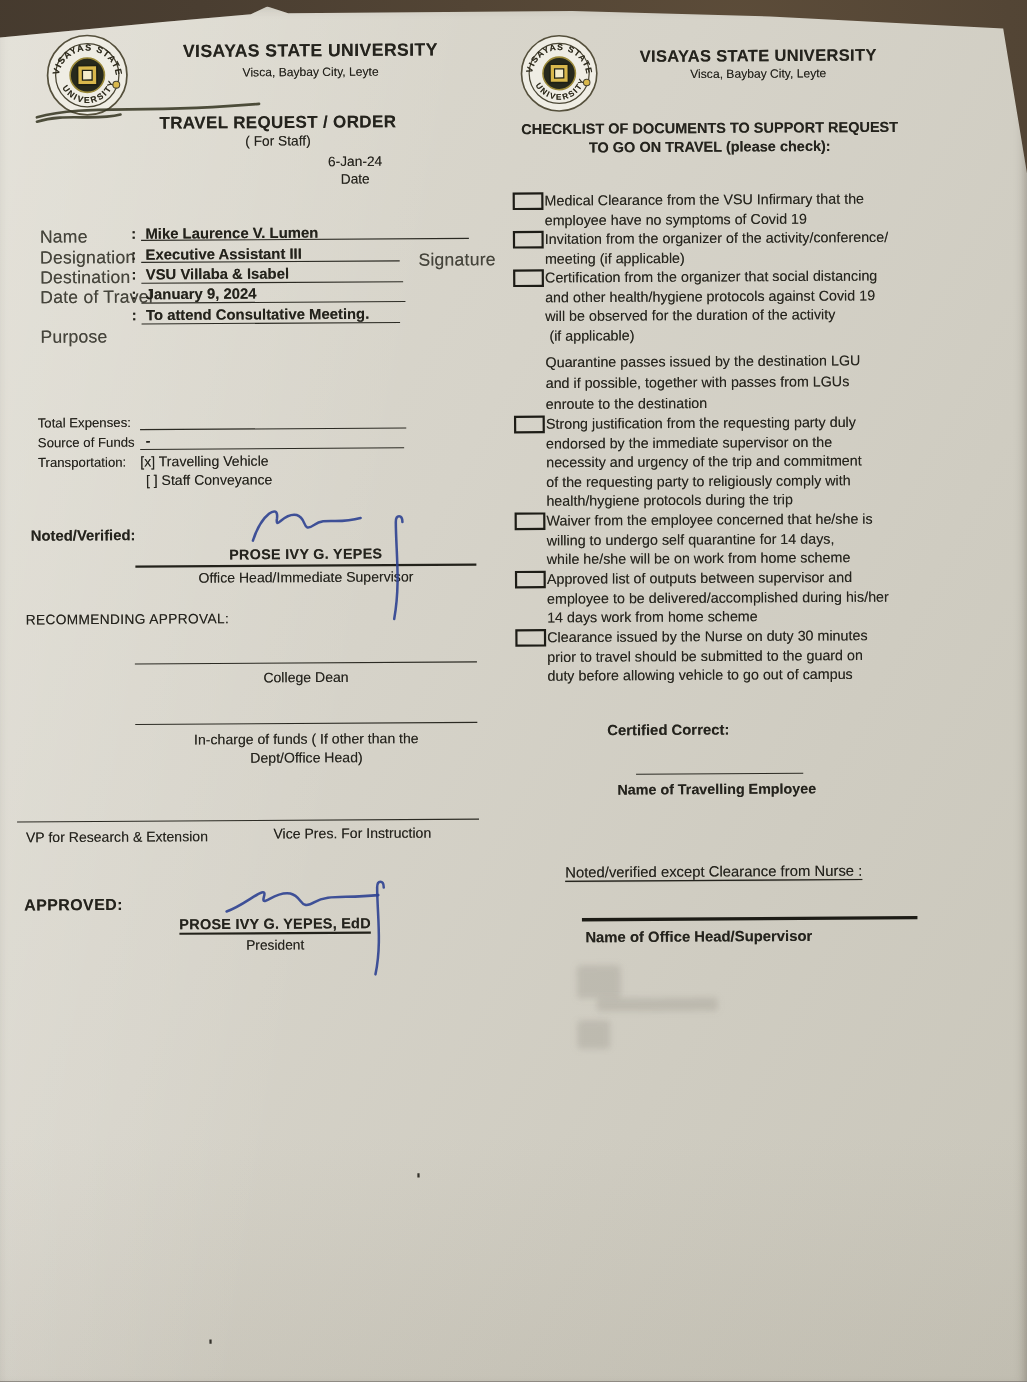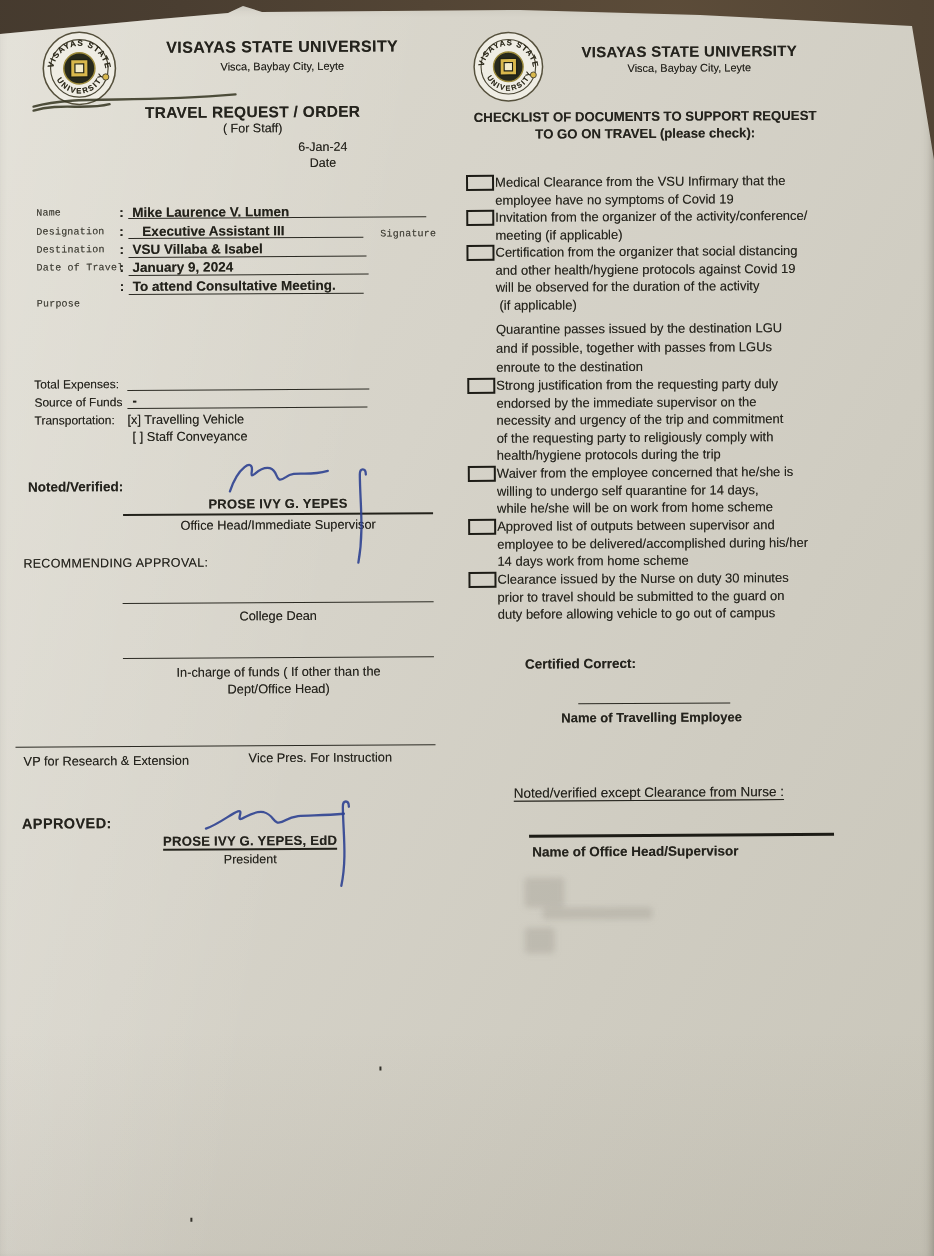--- a/index.html
+++ b/index.html
@@ -18,21 +18,21 @@
   .paper::before{
     content:"";position:absolute;inset:0;pointer-events:none;
     background:linear-gradient(100deg,rgba(255,255,255,.22) 0%,rgba(255,255,255,0) 38%),
                linear-gradient(0deg,rgba(120,112,95,.10) 0%,rgba(120,112,95,0) 18%);
   }
   .content{position:absolute;inset:0;transform:rotate(-.35deg);transform-origin:50% 40%;color:#24231d;}
   .abs{position:absolute;}
   .ctr{text-align:center;}
   .b{font-weight:bold;}
   .doc{text-shadow:0 0 .4px rgba(45,42,34,.55);}
-  .small-label{font-size:10px;color:#45443b;letter-spacing:.2px;font-family:Liberation Mono, monospace;}
+  .small-label{font-size:16px;color:#45443b;letter-spacing:.2px;}
   .val{font-size:13.5px;font-weight:bold;color:#23221b;}
   .uline{border-bottom:1.6px solid #2b2a23;height:0;}
   .cbox{position:absolute;left:0;top:1px;width:24px;height:12px;border:2.6px solid #1d1c16;background:transparent;}
   .ctext{margin-left:29px;font-size:13px;line-height:17.6px;white-space:pre-line;color:#26251e;}
   .ctext.para{line-height:19px;}
   .check-item{position:absolute;left:468px;width:448px;}
   .sigstroke{stroke:#2e4191;stroke-width:2.3;fill:none;stroke-linecap:round;opacity:.9;}
   .penstroke{stroke:#32331f;stroke-width:2.4;fill:none;stroke-linecap:round;opacity:.85;}
   .smudge{position:absolute;background:rgba(115,112,100,.20);filter:blur(3px);border-radius:3px;}
   .speck{position:absolute;width:2px;height:4px;background:#33312a;}
@@ -72,21 +72,21 @@
 
     <div>
       <span class="abs small-label" style="left:38px;top:205px;">Name</span>
       <span class="abs val" style="left:121px;top:203px;">:</span>
       <span class="abs val" style="left:134px;top:203px;">Mike Laurence V. Lumen</span>
       <div class="abs uline" style="left:130px;top:216px;width:298px;"></div>
     </div>
     <div>
       <span class="abs small-label" style="left:38px;top:224px;">Designation</span>
       <span class="abs val" style="left:121px;top:222px;">:</span>
-      <span class="abs val" style="left:144px;top:222px;">Executive Assistant III</span>
+      <span class="abs val" style="left:134px;top:222px;">Executive Assistant III</span>
       <div class="abs uline" style="left:130px;top:236px;width:235px;"></div>
       <span class="abs small-label" style="left:382px;top:228px;">Signature</span>
     </div>
     <div>
       <span class="abs small-label" style="left:38px;top:242px;">Destination</span>
       <span class="abs val" style="left:121px;top:240px;">:</span>
       <span class="abs val" style="left:134px;top:240px;">VSU Villaba &amp; Isabel</span>
       <div class="abs uline" style="left:130px;top:255px;width:238px;"></div>
     </div>
     <div>
@@ -211,21 +211,21 @@
 employee to be delivered/accomplished during his/her
 14 days work from home scheme</div>
     </div>
     <div class="check-item" style="top:571px;">
       <span class="cbox"></span>
       <div class="ctext">Clearance issued by the Nurse on duty 30 minutes
 prior to travel should be submitted to the guard on
 duty before allowing vehicle to go out of campus</div>
     </div>
 
-    <div class="abs b" style="left:524px;top:657px;font-size:13.5px;">Certified Correct:</div>
+    <div class="abs b" style="left:551px;top:657px;font-size:13.5px;">Certified Correct:</div>
     <div class="abs uline" style="left:577px;top:704px;width:152px;"></div>
     <div class="abs b" style="left:560px;top:711px;font-size:13px;">Name of Travelling Employee</div>
 
     <div class="abs" style="left:512px;top:786px;font-size:13.5px;text-decoration:underline;text-underline-offset:3px;">Noted/verified except Clearance from Nurse :</div>
     <div class="abs" style="left:527px;top:835px;width:305px;height:3px;background:#1d1c16;"></div>
     <div class="abs b" style="left:530px;top:845px;font-size:13.5px;">Name of Office Head/Supervisor</div>
 
     <div class="smudge" style="left:522px;top:878px;width:40px;height:30px;"></div>
     <div class="smudge" style="left:540px;top:908px;width:110px;height:12px;"></div>
     <div class="smudge" style="left:522px;top:928px;width:30px;height:26px;"></div>

